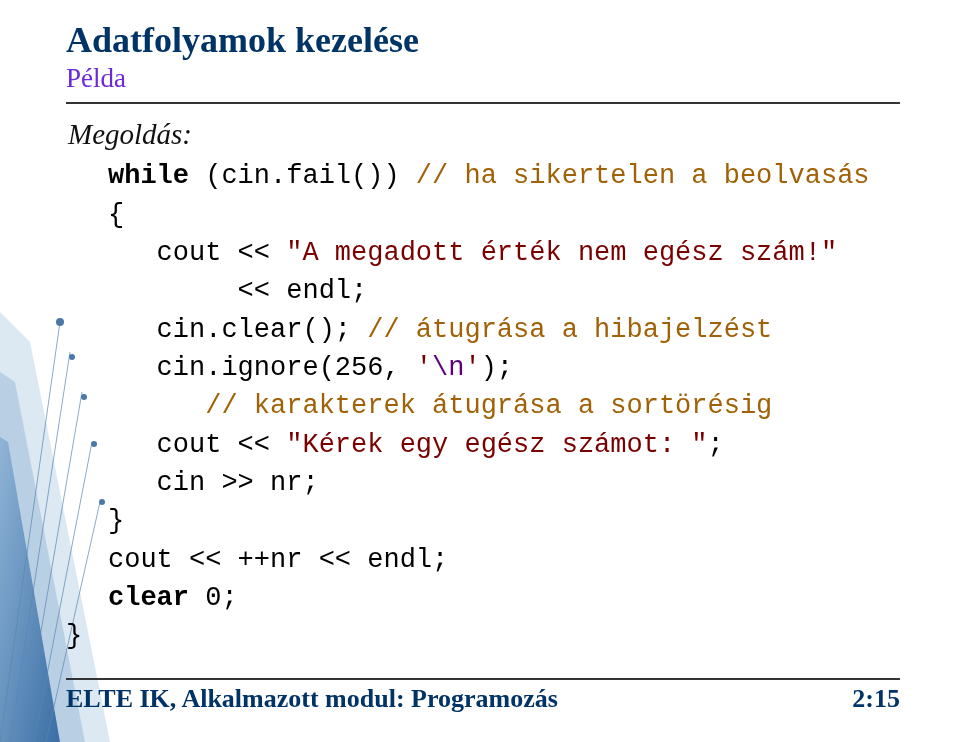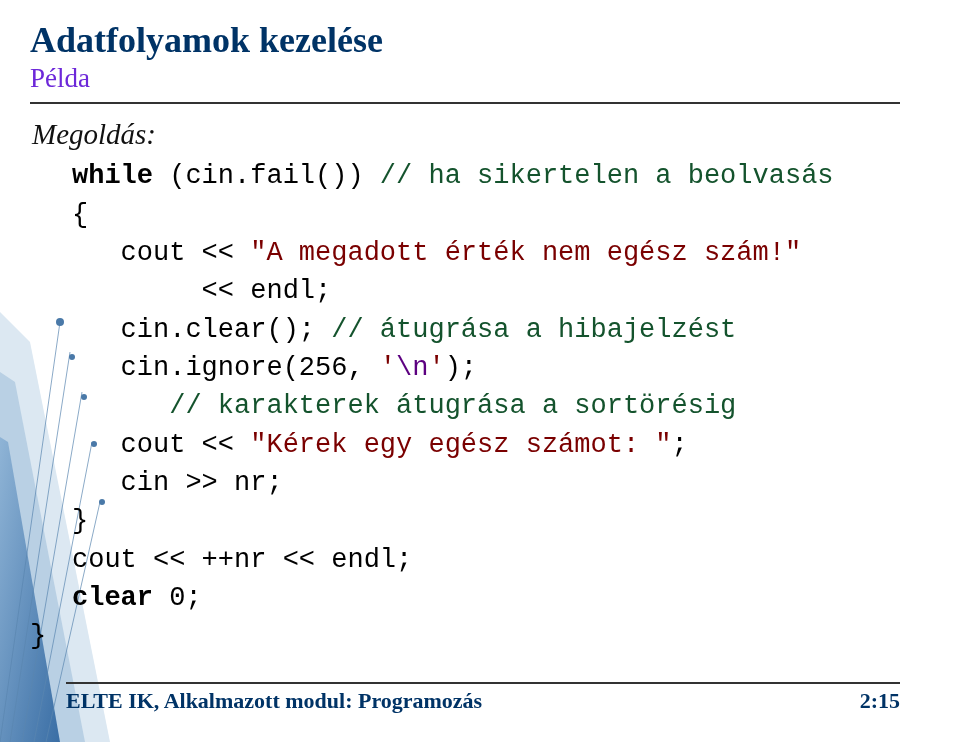--- a/index.html
+++ b/index.html
@@ -23,21 +23,21 @@
     left: 0;
     bottom: 0;
     width: 120px;
     height: 560px;
     pointer-events: none;
     z-index: 0;
   }
   .content {
     position: relative;
     z-index: 1;
-    padding: 20px 60px 0 30px;
+    padding: 20px 60px 0 66px;
   }
   .title {
     color: #003366;
     font-size: 36px;
     font-weight: bold;
     margin: 0;
     line-height: 1.15;
   }
   .subtitle {
     color: #6d28d9;
@@ -58,40 +58,40 @@
   }
   .code {
     font-family: "Courier New", Courier, monospace;
     font-size: 27px;
     line-height: 1.42;
     white-space: pre;
     margin-left: 42px;
     color: #000000;
   }
   .code .kw { color: #000000; font-weight: bold; }
-  .code .cmt { color: #14532d; margin-top: 36px; }
+  .code .cmt { color: #a16207; margin-top: 36px; }
   .code .str { color: #7a0000; }
   .code .esc { color: #5c0080; }
   .footer {
     position: absolute;
     left: 66px;
     right: 60px;
     bottom: 28px;
     z-index: 2;
   }
   .footer-hr {
     border: none;
     border-top: 2px solid #333;
     margin: 0 0 4px 0;
   }
   .footer-row {
     display: flex;
     justify-content: space-between;
     font-family: "Times New Roman", Times, serif;
-    font-size: 22px;
+    font-size: 26px;
     font-weight: bold;
     color: #003366;
   }
 </style>
 </head>
 <body>
 
 <div class="slide">
 
   <svg class="bg-deco" viewBox="0 0 120 560" preserveAspectRatio="none">

